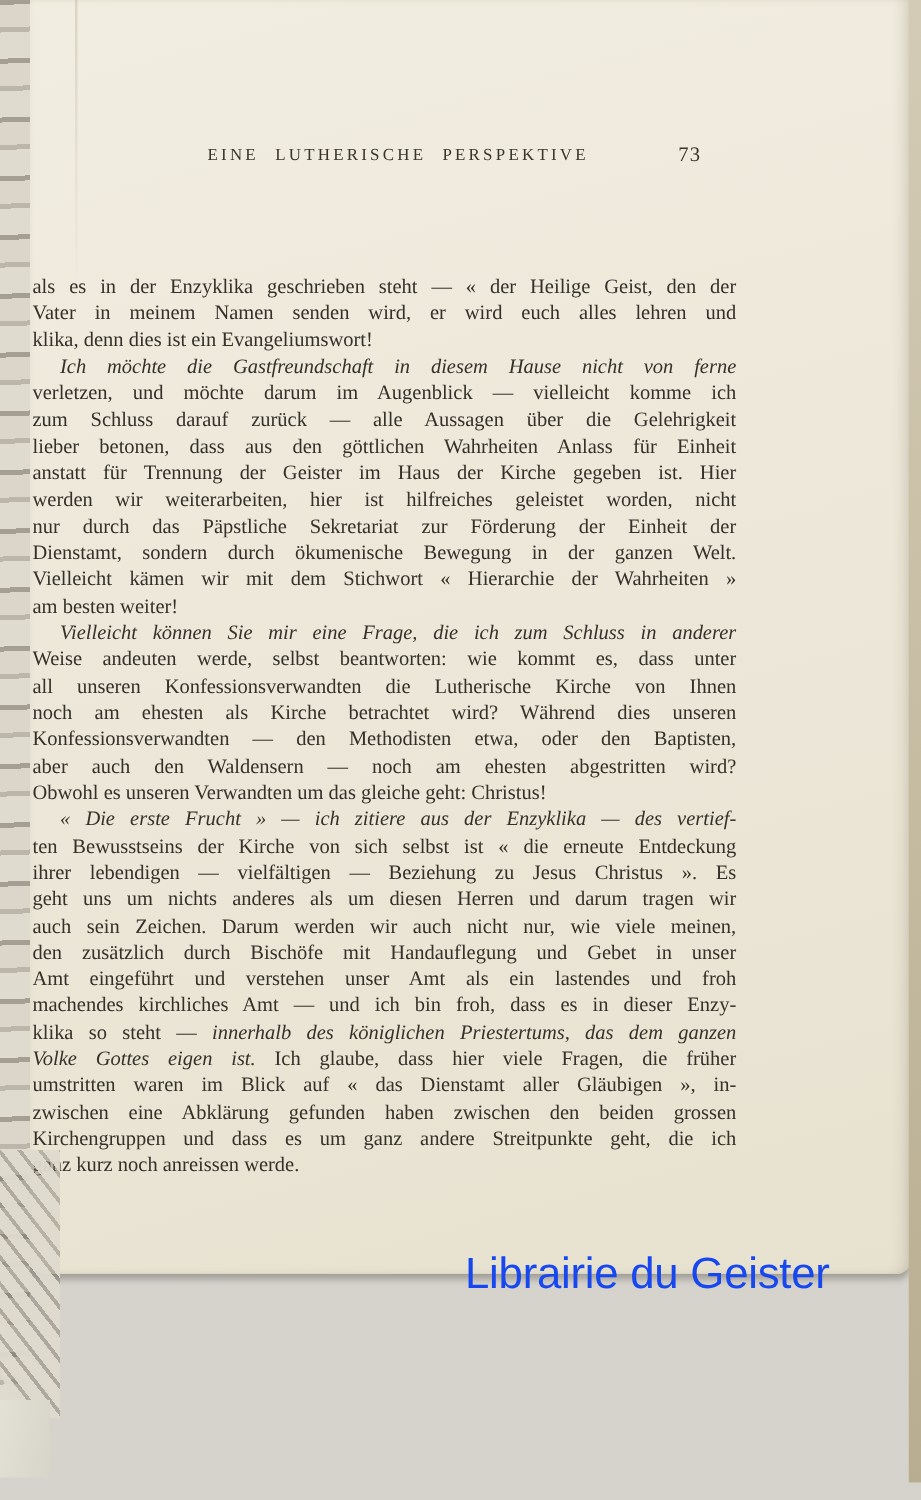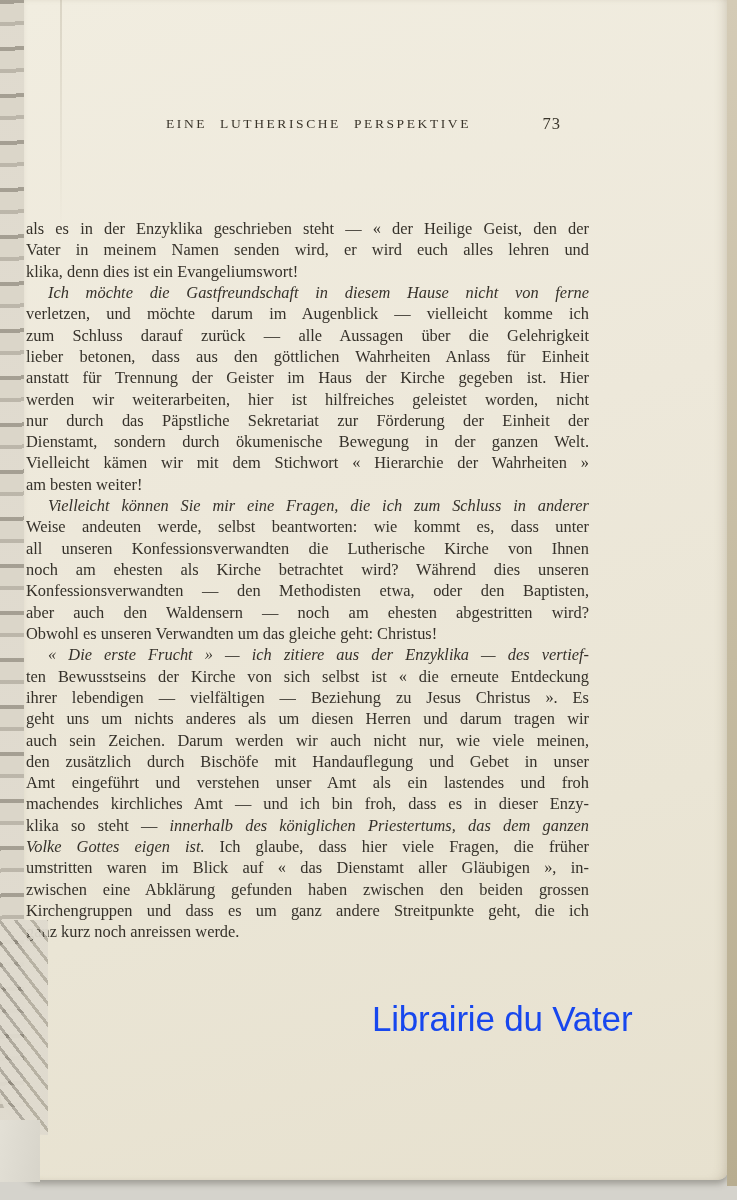--- a/index.html
+++ b/index.html
@@ -26,21 +26,21 @@
       rgba(122,116,104,.45) 0 3px,
       rgba(223,218,206,.95) 3px 13px);
     border-bottom-left-radius:46px;
   }
   .page-fan-below{
     position:absolute;left:0;top:1120px;width:40px;height:62px;
     background:linear-gradient(100deg,#e3e0d6,#d7d4ca);
   }
   
   .page-main{
-    position:absolute;left:22px;top:0;width:706px;height:1180px;
+    position:absolute;left:22px;top:0;width:706px;height:1019px;
     background:linear-gradient(165deg,#f1ede0 0%,#ede8da 40%,#eae5d5 70%,#e7e1cf 100%);
     border-radius:0 0 10px 16px;
     box-shadow:
       0 4px 6px rgba(60,58,50,.35),
       inset -9px 0 12px -7px rgba(122,110,84,.32),
       inset 3px 0 6px -3px rgba(122,110,84,.18);
   }
   .crease{
     position:absolute;left:38px;top:0;width:2px;height:230px;
     background:linear-gradient(180deg,rgba(158,148,126,.28),rgba(158,148,126,0));
@@ -103,21 +103,21 @@
             <div class="line"><span>zum Schluss darauf zurück — alle Aussagen über die Gelehrigkeit</span></div>
             <div class="line"><span>lieber betonen, dass aus den göttlichen Wahrheiten Anlass für Einheit</span></div>
             <div class="line"><span>anstatt für Trennung der Geister im Haus der Kirche gegeben ist. Hier</span></div>
             <div class="line"><span>werden wir weiterarbeiten, hier ist hilfreiches geleistet worden, nicht</span></div>
             <div class="line"><span>nur durch das Päpstliche Sekretariat zur Förderung der Einheit der</span></div>
             <div class="line"><span>Dienstamt, sondern durch ökumenische Bewegung in der ganzen Welt.</span></div>
             <div class="line"><span>Vielleicht kämen wir mit dem Stichwort « Hierarchie der Wahrheiten »</span></div>
             <div class="line last"><span>am besten weiter!</span></div>
           </div>
           <div>
-            <div class="line indent"><span>Vielleicht können Sie mir eine Fragen, die ich zum Schluss in anderer</span></div>
+            <div class="line indent"><span>Vielleicht können Sie mir eine Frage, die ich zum Schluss in anderer</span></div>
             <div class="line"><span>Weise andeuten werde, selbst beantworten: wie kommt es, dass unter</span></div>
             <div class="line"><span>all unseren Konfessionsverwandten die Lutherische Kirche von Ihnen</span></div>
             <div class="line"><span>noch am ehesten als Kirche betrachtet wird? Während dies unseren</span></div>
             <div class="line"><span>Konfessionsverwandten — den Methodisten etwa, oder den Baptisten,</span></div>
             <div class="line"><span>aber auch den Waldensern — noch am ehesten abgestritten wird?</span></div>
             <div class="line last"><span>Obwohl es unseren Verwandten um das gleiche geht: Christus!</span></div>
           </div>
           <div>
             <div class="line indent"><span>« Die erste Frucht » — ich zitiere aus der Enzyklika — des vertief-</span></div>
             <div class="line"><span>ten Bewusstseins der Kirche von sich selbst ist « die erneute Entdeckung</span></div>
@@ -130,20 +130,20 @@
             <div class="line"><span>klika so steht — </span><span class="it">innerhalb des königlichen Priestertums, das dem ganzen</span></div>
             <div class="line"><span class="it">Volke Gottes eigen ist.</span><span> Ich glaube, dass hier viele Fragen, die früher</span></div>
             <div class="line"><span>umstritten waren im Blick auf « das Dienstamt aller Gläubigen », in-</span></div>
             <div class="line"><span>zwischen eine Abklärung gefunden haben zwischen den beiden grossen</span></div>
             <div class="line"><span>Kirchengruppen und dass es um ganz andere Streitpunkte geht, die ich</span></div>
             <div class="line last"><span>ganz kurz noch anreissen werde.</span></div>
           </div>
         </div>
     </div>
 
-    <div class="watermark" style="color: rgb(23, 71, 238);">Librairie du Vater</div>
+    <div class="watermark" style="color: rgb(23, 71, 238);">Librairie du Geister</div>
   </div>
 
   <div class="page-stack-left"></div>
   <div class="page-fan"></div>
   <div class="page-fan-below"></div>
   <div class="page-edge-right"></div>
 </div>
 
 </body></html>

